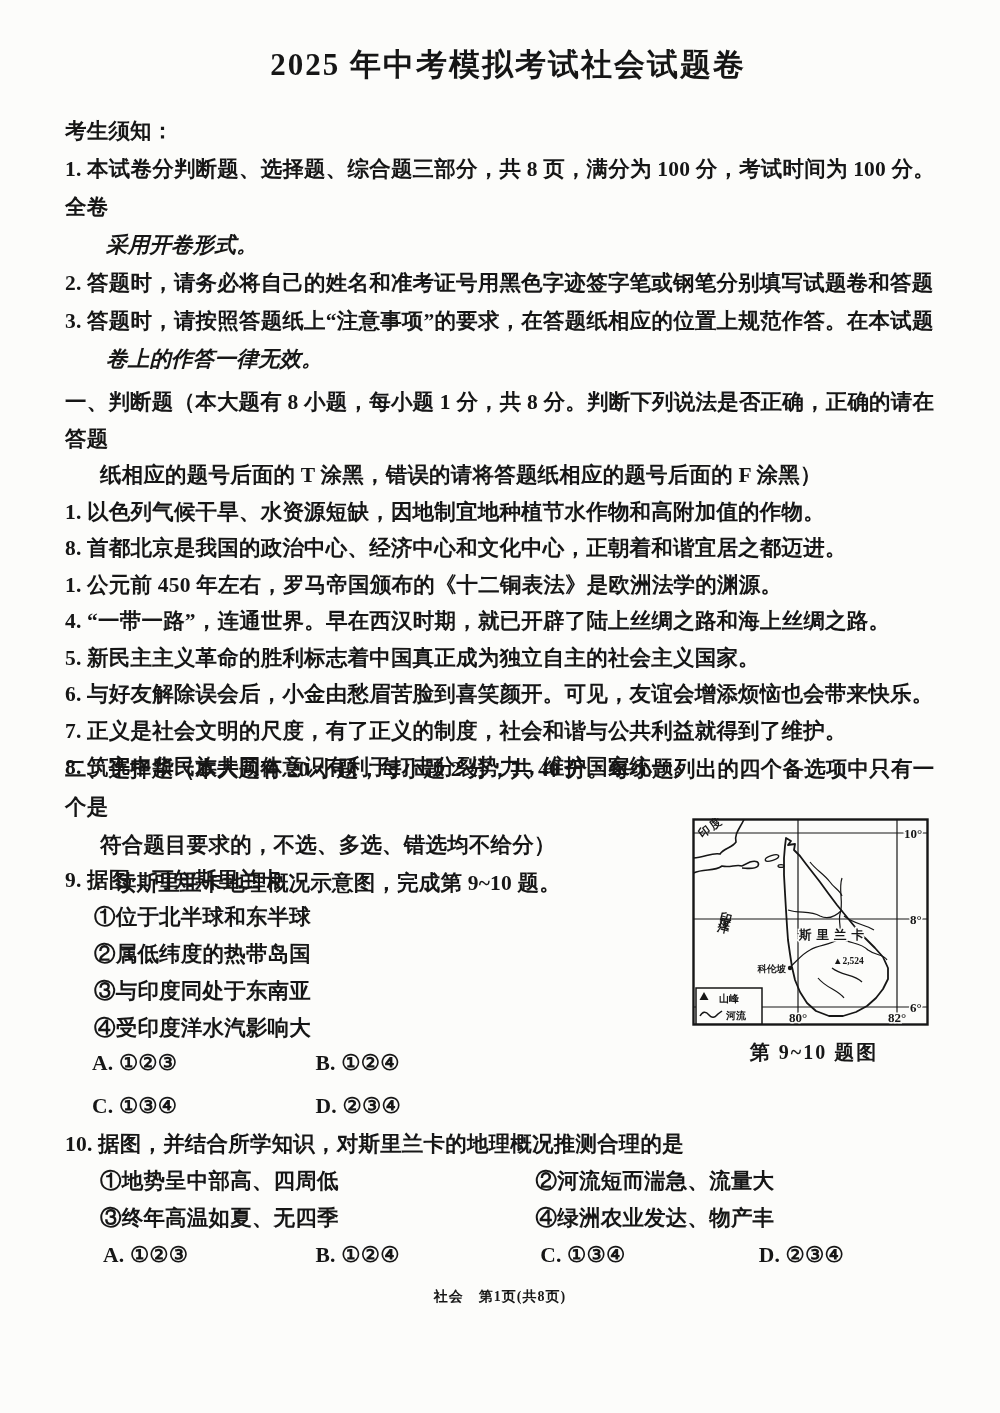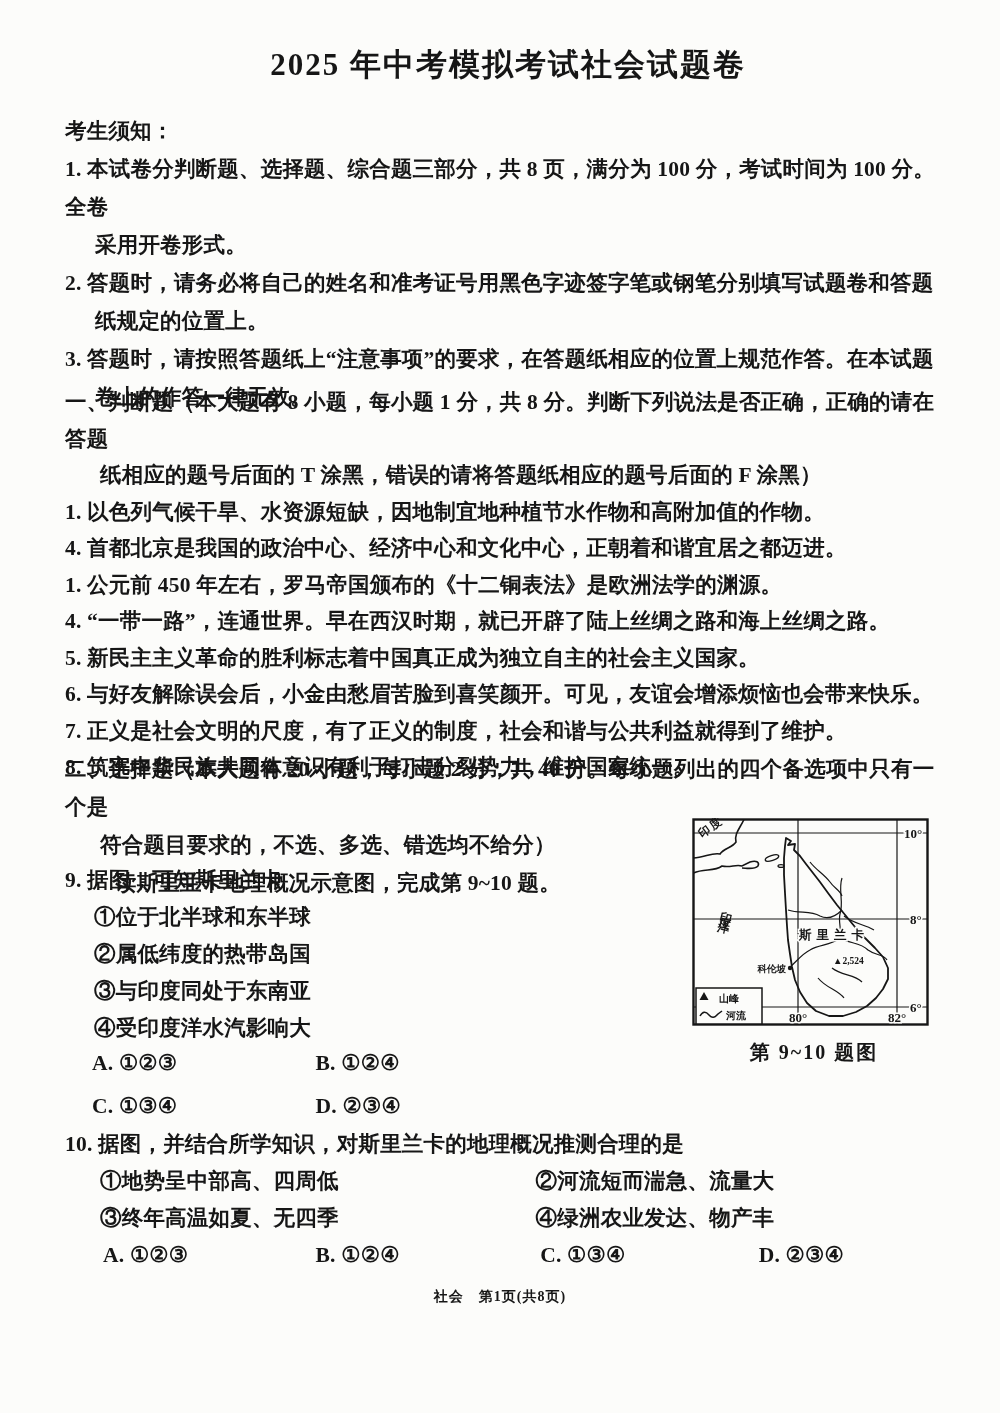--- a/index.html
+++ b/index.html
@@ -13,21 +13,21 @@
   .title{top:44px;left:8px;width:1000px;text-align:center;font-size:31px;letter-spacing:2px;}
   .body-block{font-size:21.5px;letter-spacing:.2px;}
   .notice{top:112px;left:65px;width:885px;line-height:38px;}
   .part1{top:384px;left:65px;width:885px;line-height:36.5px;}
   .part2head{top:750px;left:65px;width:885px;line-height:38px;}
   .q9{top:862px;left:65px;width:600px;line-height:37px;}
   .q9opts{top:1042px;left:92px;width:560px;line-height:43px;}
   .q10{top:1126px;left:65px;width:900px;line-height:37px;}
   .q10opts{top:1240px;left:103px;width:860px;line-height:30px;}
   .footer{top:1274px;left:0;width:1000px;text-align:center;font-size:14px;letter-spacing:1px;margin-top:14px;}
-  .cont{margin-left:30px;}
+  .cont{margin-left:41px;font-style:italic;}
   .ind35{margin-left:35px;}
   .ind50{margin-left:50px;}
   .ind29{margin-left:29px;}
   .col{display:inline-block;}
   .w218{width:218px;}
   .w207{width:207px;}
   .w219{width:219px;}
   .w213{width:213px;}
   .w430{width:430px;}
   .mapfig{top:818px;left:692px;width:244px;text-align:center;}
@@ -40,30 +40,29 @@
 
 <div class="page">
 
   <div class="abs title">2025 年中考模拟考试社会试题卷</div>
 
   <div class="abs notice body-block">
     <div>考生须知：</div>
     <div>1. 本试卷分判断题、选择题、综合题三部分，共 8 页，满分为 100 分，考试时间为 100 分。全卷</div>
     <div class="cont">采用开卷形式。</div>
     <div>2. 答题时，请务必将自己的姓名和准考证号用黑色字迹签字笔或钢笔分别填写试题卷和答题</div>
-    <div class="cont">纸规定的位置上。</div>
     <div>3. 答题时，请按照答题纸上“注意事项”的要求，在答题纸相应的位置上规范作答。在本试题</div>
     <div class="cont">卷上的作答一律无效。</div>
   </div>
 
   <div class="abs part1 body-block">
     <div>一、判断题（本大题有 8 小题，每小题 1 分，共 8 分。判断下列说法是否正确，正确的请在答题</div>
     <div class="ind35">纸相应的题号后面的 T 涂黑，错误的请将答题纸相应的题号后面的 F 涂黑）</div>
     <div>1. 以色列气候干旱、水资源短缺，因地制宜地种植节水作物和高附加值的作物。</div>
-    <div>4. 首都北京是我国的政治中心、经济中心和文化中心，正朝着和谐宜居之都迈进。</div>
+    <div>8. 首都北京是我国的政治中心、经济中心和文化中心，正朝着和谐宜居之都迈进。</div>
     <div>1. 公元前 450 年左右，罗马帝国颁布的《十二铜表法》是欧洲法学的渊源。</div>
     <div>4. “一带一路”，连通世界。早在西汉时期，就已开辟了陆上丝绸之路和海上丝绸之路。</div>
     <div>5. 新民主主义革命的胜利标志着中国真正成为独立自主的社会主义国家。</div>
     <div>6. 与好友解除误会后，小金由愁眉苦脸到喜笑颜开。可见，友谊会增添烦恼也会带来快乐。</div>
     <div>7. 正义是社会文明的尺度，有了正义的制度，社会和谐与公共利益就得到了维护。</div>
     <div>8. 筑牢中华民族共同体意识有利于打击分裂势力，维护国家统一。</div>
   </div>
 
   <div class="abs part2head body-block">
     <div>二、选择题（本大题有 20 小题，每小题 2 分，共 40 分。每小题列出的四个备选项中只有一个是</div>

